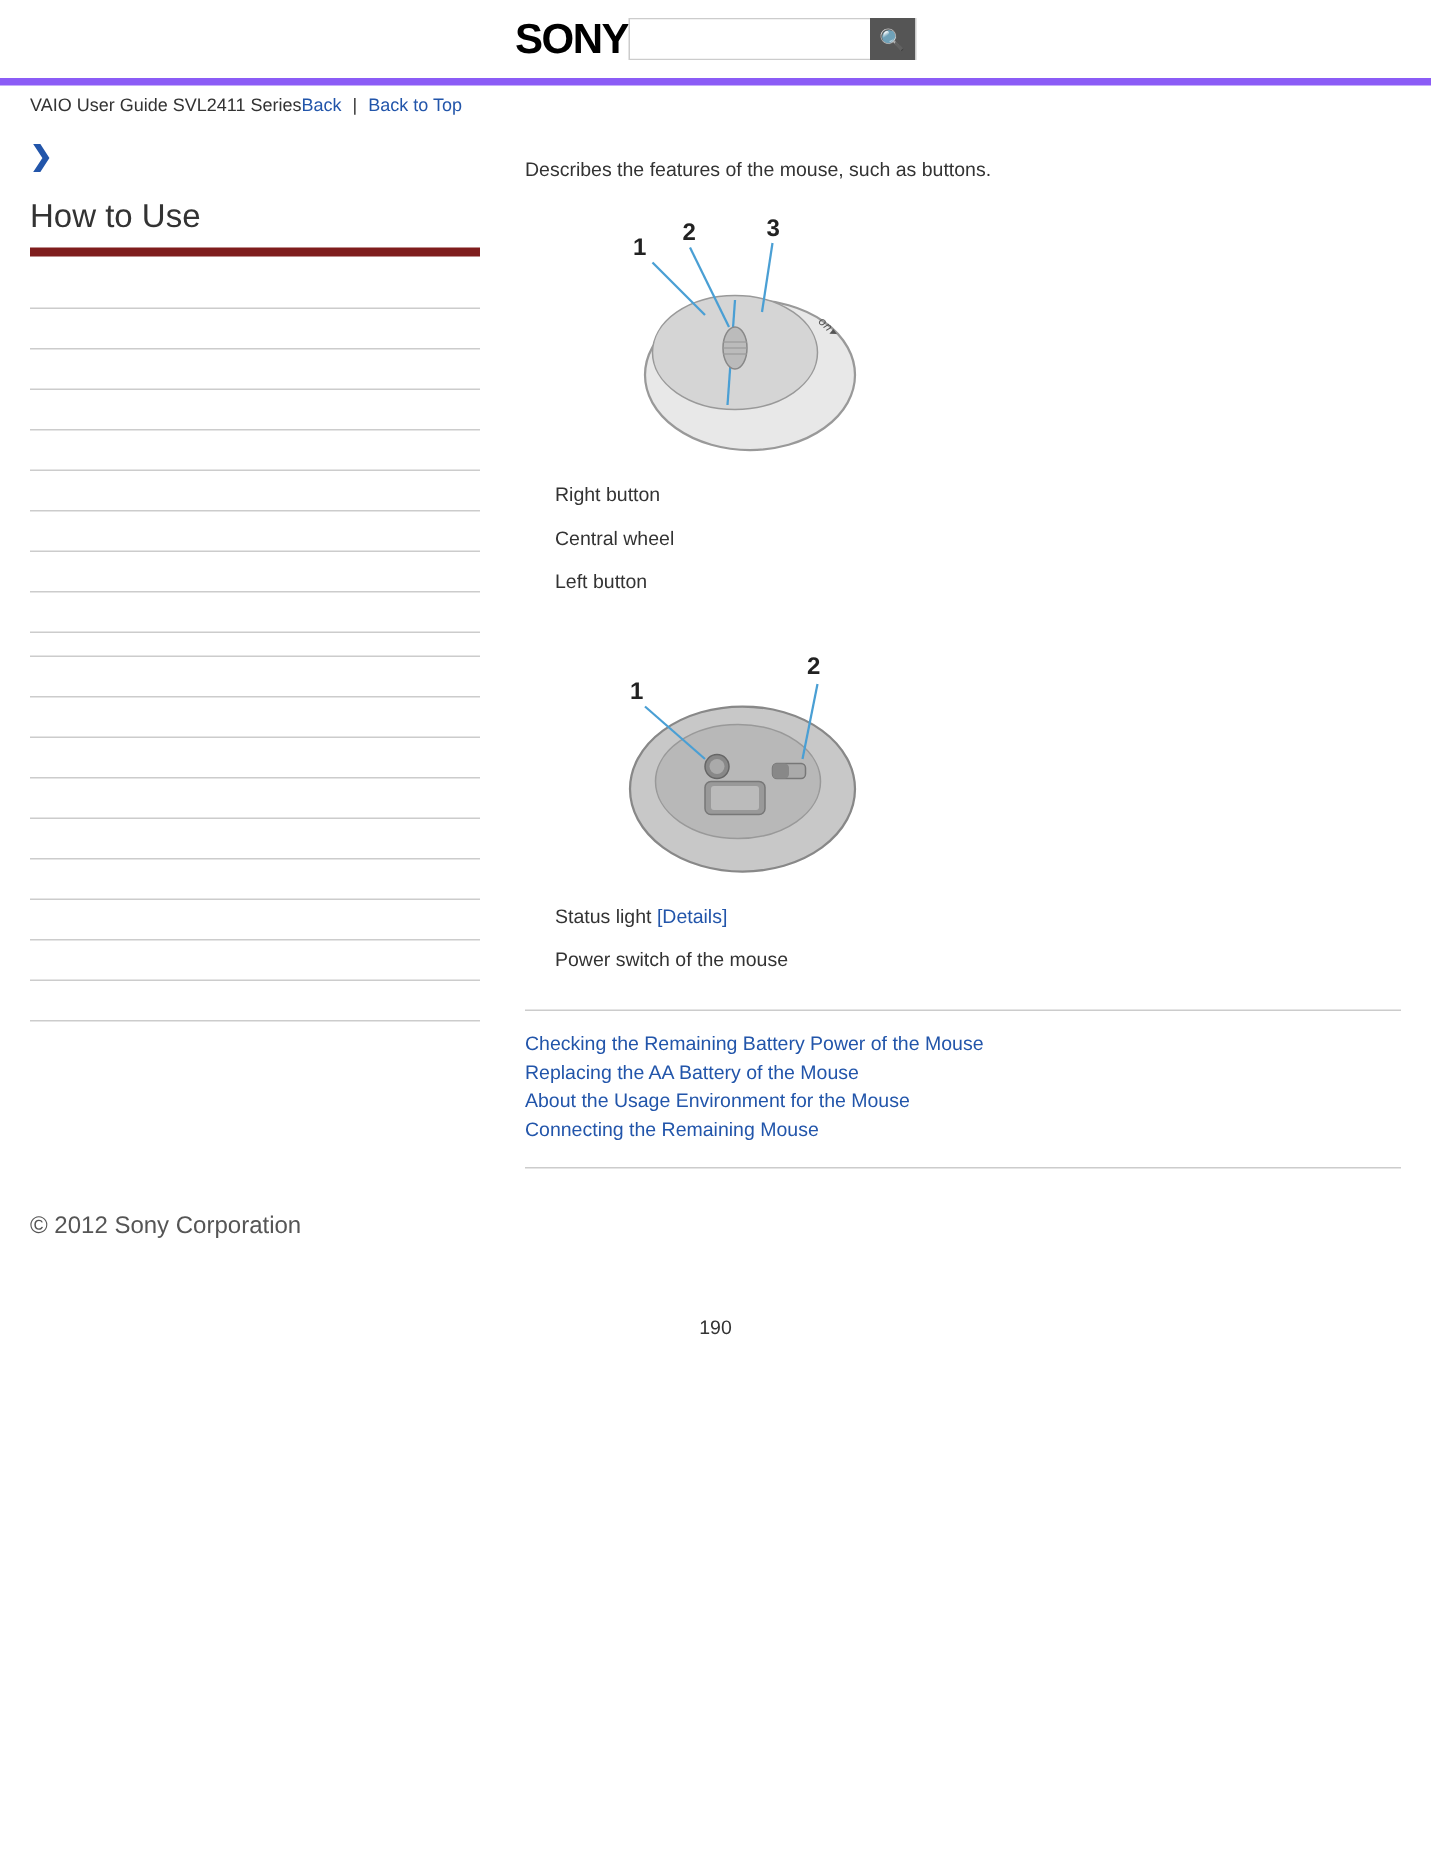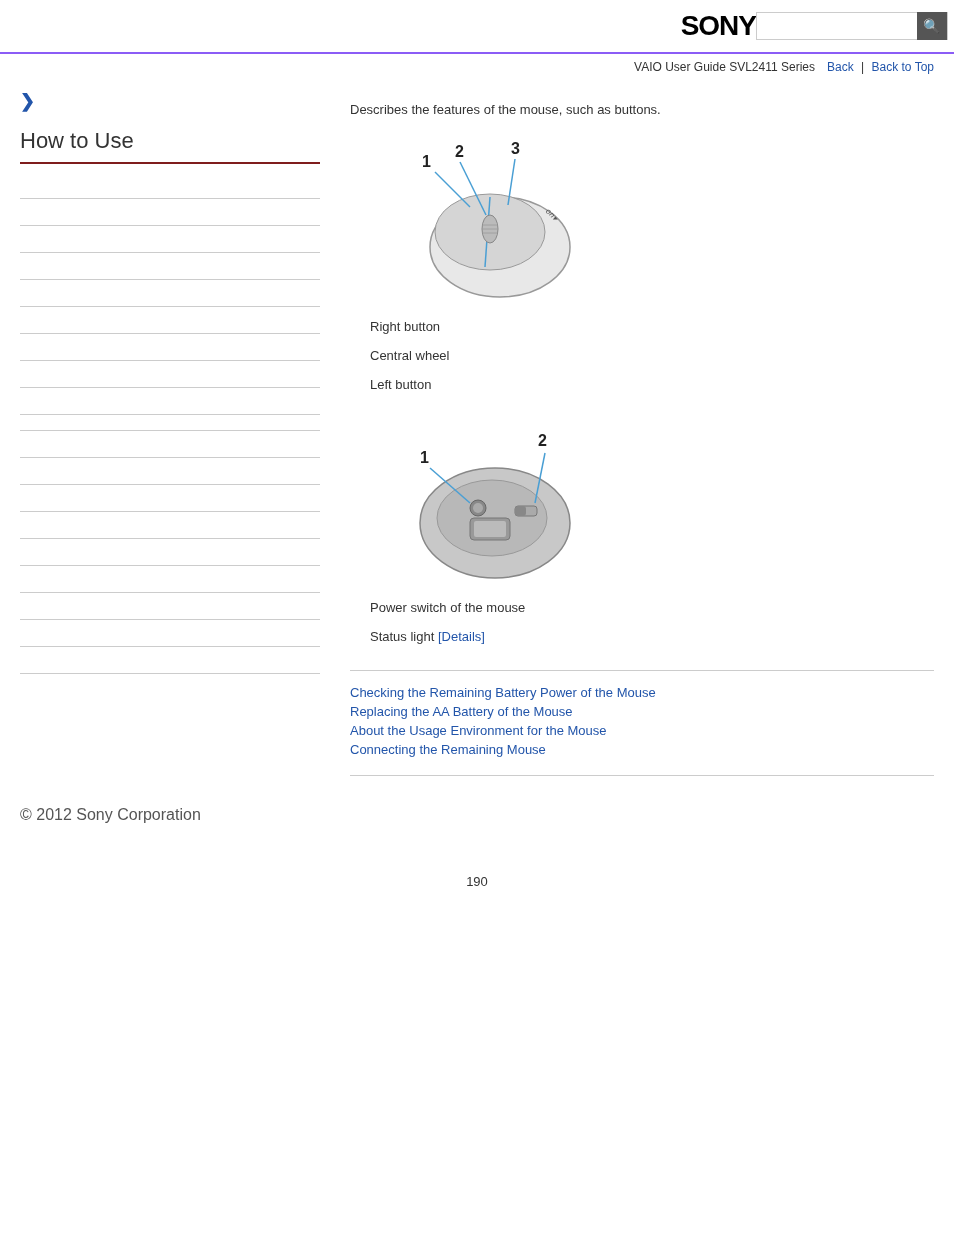--- a/index.html
+++ b/index.html
@@ -9,23 +9,23 @@
       color: #333;
       background: #fff;
       width: 954px;
       min-height: 1235px;
     }
 
     
     .header {
       display: flex;
       align-items: center;
-      justify-content: flex-end;
-      padding: 10px 6px;
-      border-bottom: 2px solid #8b5cf6;
+      justify-content: center;
+      padding: 10px 20px;
+      border-bottom: 5px solid #8b5cf6;
       background: #fff;
     }
     .sony-logo {
       font-size: 28px;
       font-weight: 900;
       letter-spacing: -1px;
       color: #000;
       font-family: 'Arial Black', Arial, sans-serif;
     }
     .search-box {
@@ -51,25 +51,24 @@
       display: flex;
       align-items: center;
       justify-content: center;
       color: #fff;
       font-size: 14px;
     }
 
     
     .nav-bar {
       display: flex;
-      justify-content: flex-end;
+      justify-content: flex-start;
       align-items: center;
       padding: 6px 20px;
       font-size: 12px;
-      gap: 12px;
     }
     .nav-guide {
       color: #333;
       font-size: 12px;
     }
     .nav-links a {
       color: #2255aa;
       text-decoration: none;
       font-size: 12px;
     }
@@ -98,21 +97,21 @@
       color: #2255aa;
       font-weight: bold;
       margin-bottom: 16px;
       display: block;
     }
 
     .sidebar-section-title {
       font-size: 22px;
       font-weight: normal;
       color: #333;
-      border-bottom: 2px solid #7f1d1d;
+      border-bottom: 6px solid #7f1d1d;
       padding-bottom: 8px;
       margin-bottom: 8px;
     }
 
     .sidebar-links {
       list-style: none;
     }
     .sidebar-links li {
       border-bottom: 1px solid #ccc;
       padding: 6px 0;
@@ -350,26 +349,26 @@
           <rect x="145" y="88" width="11" height="10" rx="3" fill="#888"></rect>
 
           <line x1="100" y1="85" x2="60" y2="50" stroke="#4a9fd4" stroke-width="1.5"></line>
           <text x="50" y="45" font-size="16" font-weight="bold" fill="#222" font-family="Arial">1</text>
 
           <line x1="165" y1="85" x2="175" y2="35" stroke="#4a9fd4" stroke-width="1.5"></line>
           <text x="168" y="28" font-size="16" font-weight="bold" fill="#222" font-family="Arial">2</text>
         </svg>
       </div>
       <ul class="mouse-label-list">
-        <li>Power switch of the mouse</li>
         <li>
           <span>Status light</span>
           <span> </span>
           <a href="#" class="links-details" style="color:#2255aa;text-decoration:none;">[Details]</a>
         </li>
+        <li>Power switch of the mouse</li>
       </ul>
     </div>
 
     <div class="related-links">
       <a href="#">Checking the Remaining Battery Power of the Mouse</a>
       <a href="#">Replacing the AA Battery of the Mouse</a>
       <a href="#">About the Usage Environment for the Mouse</a>
       <a href="#">Connecting the Remaining Mouse</a>
     </div>
 

